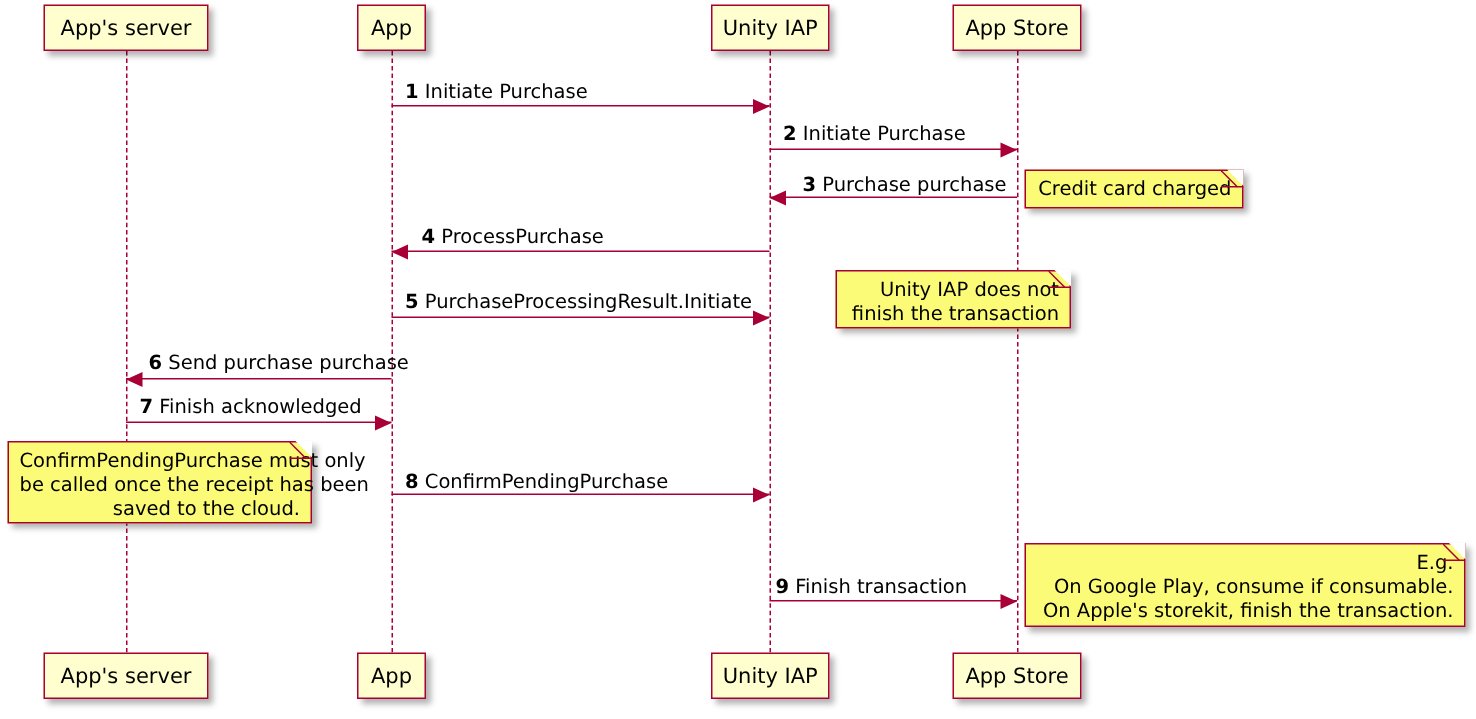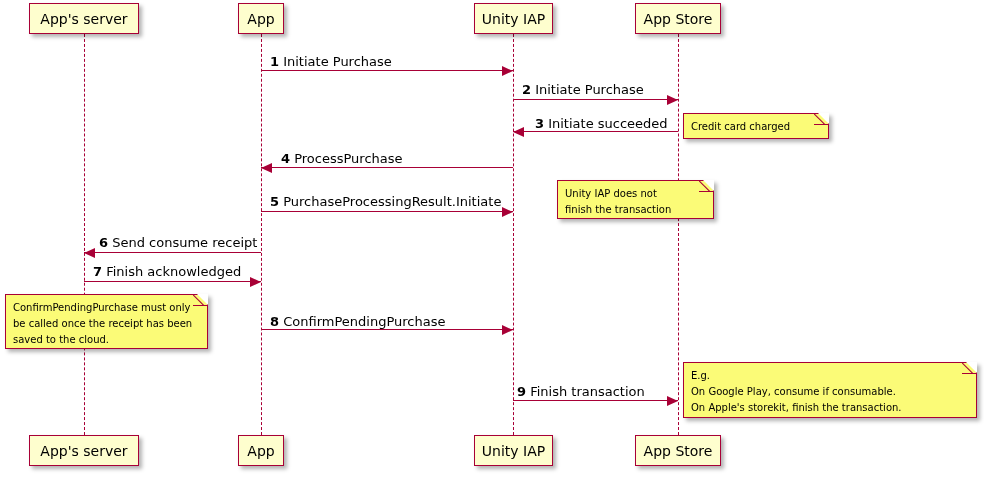--- a/index.html
+++ b/index.html
@@ -75,26 +75,27 @@
   .msg-label .seq {
     font-weight: bold;
   }
   
   .note {
     position: absolute;
     box-sizing: border-box;
     background: #FBFB77;
     border: 1.5px solid #A80036;
     color: #000000;
-    font-size: 10px;
+    font-size: 13px;
     line-height: 16px;
     padding: 5px 7px 5px 7px;
     white-space: pre;
     box-shadow: 3px 3px 4px rgba(0,0,0,0.30);
     z-index: 6;
+    text-align: right;
   }
   .note .fold {
     position: absolute;
     top: -1px;
     right: -1px;
     width: 0;
     height: 0;
     border-left: 11px solid transparent;
     border-top: 11px solid #FFFFFF;
   }
@@ -158,30 +159,30 @@
       <span>App Store</span>
     </div>
     <div class="msg" style="left: 261px; top: 70px; width: 252px;"></div>
     <div class="arrowhead right" style="top: 65.5px; left: 502px;"></div>
     <div class="msg-label" style="left: 270px; top: 55px;"><span class="seq">1</span><span> Initiate Purchase</span></div>
     <div class="msg" style="left: 513px; top: 99px; width: 165px;"></div>
     <div class="arrowhead right" style="top: 94.5px; left: 667px;"></div>
     <div class="msg-label" style="left: 522px; top: 83px;"><span class="seq">2</span><span> Initiate Purchase</span></div>
     <div class="msg" style="left: 513px; top: 131px; width: 165px;"></div>
     <div class="arrowhead left" style="top: 126.5px; left: 513px;"></div>
-    <div class="msg-label" style="left: 535px; top: 117px;"><span class="seq">3</span><span> Initiate succeeded</span></div>
+    <div class="msg-label" style="left: 535px; top: 117px;"><span class="seq">3</span><span> Purchase purchase</span></div>
     <div class="msg" style="left: 261px; top: 167px; width: 252px;"></div>
     <div class="arrowhead left" style="top: 162.5px; left: 261px;"></div>
     <div class="msg-label" style="left: 281px; top: 152px;"><span class="seq">4</span><span> ProcessPurchase</span></div>
     <div class="msg" style="left: 261px; top: 211px; width: 252px;"></div>
     <div class="arrowhead right" style="top: 206.5px; left: 502px;"></div>
     <div class="msg-label" style="left: 270px; top: 195px;"><span class="seq">5</span><span> PurchaseProcessingResult.Initiate</span></div>
     <div class="msg" style="left: 84px; top: 252px; width: 177px;"></div>
     <div class="arrowhead left" style="top: 247.5px; left: 84px;"></div>
-    <div class="msg-label" style="left: 99px; top: 236px;"><span class="seq">6</span><span> Send consume receipt</span></div>
+    <div class="msg-label" style="left: 99px; top: 236px;"><span class="seq">6</span><span> Send purchase purchase</span></div>
     <div class="msg" style="left: 84px; top: 281px; width: 177px;"></div>
     <div class="arrowhead right" style="top: 276.5px; left: 250px;"></div>
     <div class="msg-label" style="left: 93px; top: 265px;"><span class="seq">7</span><span> Finish acknowledged</span></div>
     <div class="msg" style="left: 261px; top: 329px; width: 252px;"></div>
     <div class="arrowhead right" style="top: 324.5px; left: 502px;"></div>
     <div class="msg-label" style="left: 270px; top: 315px;"><span class="seq">8</span><span> ConfirmPendingPurchase</span></div>
     <div class="msg" style="left: 513px; top: 400px; width: 165px;"></div>
     <div class="arrowhead right" style="top: 395.5px; left: 667px;"></div>
     <div class="msg-label" style="left: 517px; top: 385px;"><span class="seq">9</span><span> Finish transaction</span></div>
     <div class="note" style="left: 683px; top: 113px; width: 146px; height: 26px;"><span>Credit card charged</span><div class="fold"></div><div class="fold-line"></div></div>

